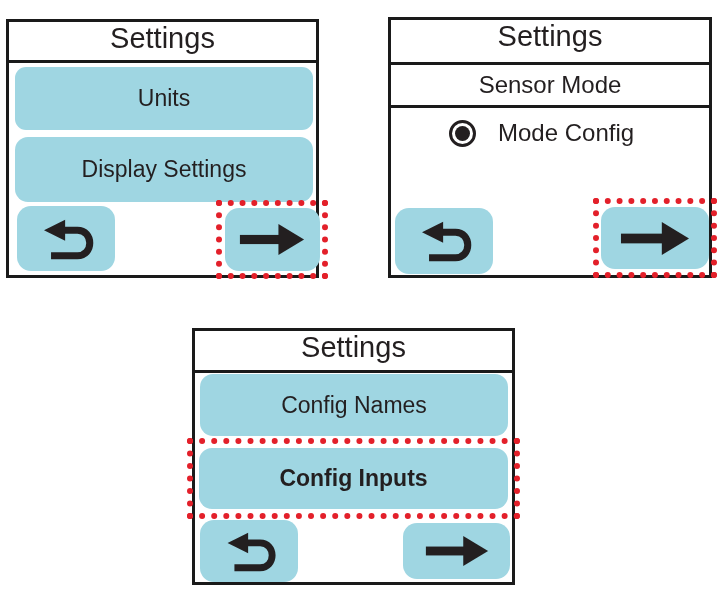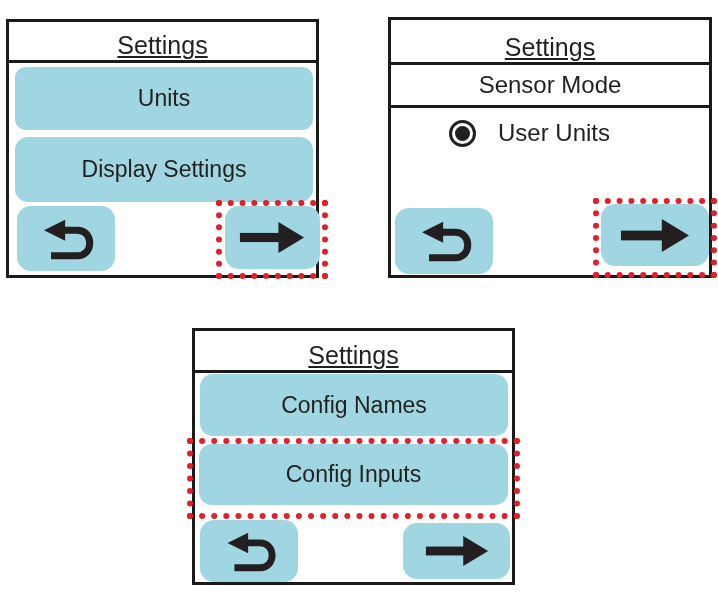--- a/index.html
+++ b/index.html
@@ -20,25 +20,24 @@
     background:#ffffff;
     overflow:hidden;
   }
   .panel{
     position:absolute;
     background:#ffffff;
     border:3px solid var(--panel-border);
   }
   .panel-inner{position:relative;width:100%;height:100%;}
   .hd{
-    display:flex;align-items:flex-end;justify-content:center;
+    display:flex;align-items:flex-start;justify-content:center;
     border-bottom:3px solid var(--panel-border);
-    font-size:25px;
-    color:var(--ink);
-    text-decoration:underline;
+    font-size:29px;
+    color:var(--ink);
   }
   .menu-btn{
     position:absolute;
     background:var(--button-blue);
     border-radius:13px;
     display:flex;align-items:center;justify-content:center;
     font-size:23px;
     color:var(--ink);
     cursor:pointer;
   }
@@ -46,21 +45,21 @@
     position:absolute;
     background:var(--button-blue);
     border-radius:14px;
     display:flex;align-items:center;justify-content:center;
     color:var(--ink);
     cursor:pointer;
   }
   .hl-box{
     position:absolute;
     border:6px dotted var(--highlight-red);
-    display:flex;align-items:flex-start;justify-content:center;
+    display:flex;align-items:center;justify-content:center;font-weight:bold;
   }
   .hl-box .nav-btn{position:static;}
   .hl-box .menu-btn{position:static;}
   
   #p1{left:6px;top:19px;width:313px;height:259px;}
   #p1 .hd{height:41px;}
   #p1 .m0{left:6px;right:3px;top:45px;height:63px;border-radius:11px;}
   #p1 .m1{left:6px;right:3px;top:115px;height:65px;}
   #p1 .back{left:8px;top:184px;width:98px;height:65px;}
   #p1 .hl-box{right:-12px;bottom:-4px;width:112px;height:79px;}
@@ -153,21 +152,21 @@
     <div class="panel-inner">
       <header class="hd">
         <span>Settings</span>
       </header>
       <div class="sub">
         <span>Sensor Mode</span>
       </div>
 
       <div class="radio-row r0">
         <span class="radio selected"></span>
-        <span class="radio-label">User Units</span>
+        <span class="radio-label">Mode Config</span>
       </div>
 
 
       <div class="nav-btn back">
         <span>
           <svg class="icon-svg" viewBox="0 0 70 50" width="62" height="44" aria-hidden="true">
             <path d="M18 44 L48 44 C57 44 62 37 62 29.5 C62 22 57 15 48 15 L32 15" fill="none" stroke="currentColor" stroke-width="8"></path>
             <polygon points="34,3 34,27 10,15" fill="currentColor"></polygon>
           </svg>
         </span>

